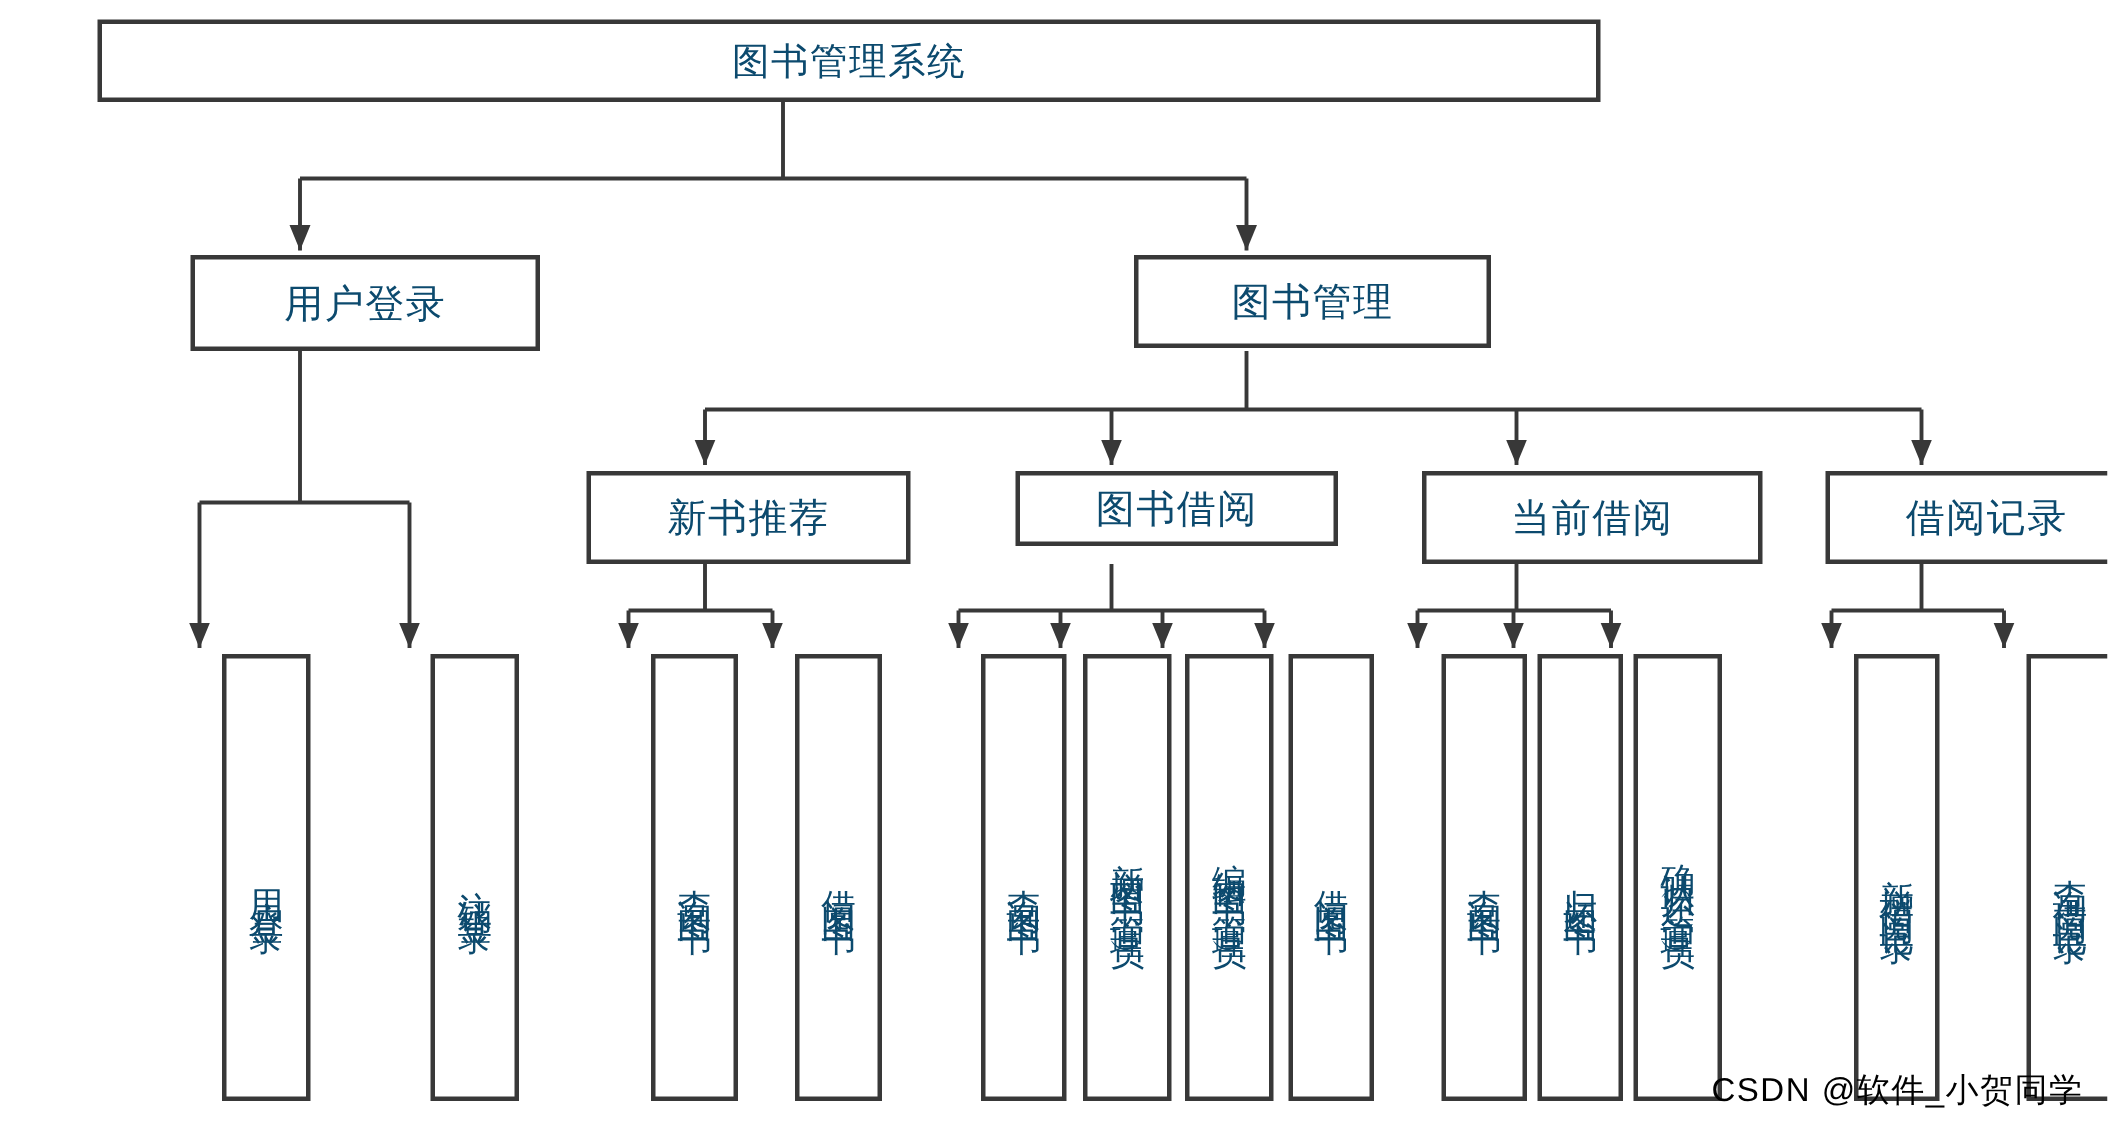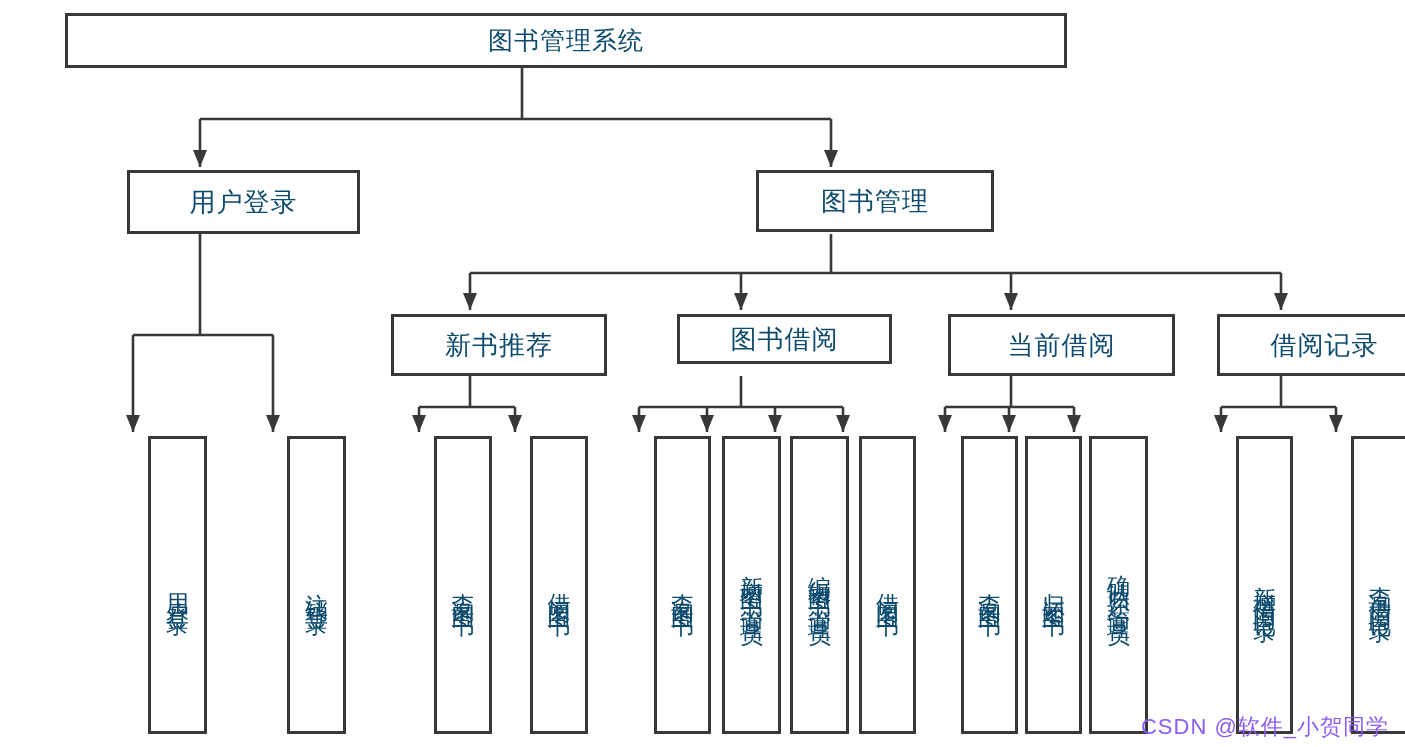--- a/index.html
+++ b/index.html
@@ -31,21 +31,21 @@
     font-size:23px;
     letter-spacing:7px;
     line-height:1;
     padding-top:7px; 
   }
   #watermark{
     position:absolute;
     right:16px;
     bottom:5px;
     font-size:22px;
-    color:#8b5cf6;
+    color:#000000;
     letter-spacing:1px;
     white-space:nowrap;
   }
 </style>
 </head>
 <body>
 
 <div id="canvas">
 
   <svg id="wires" viewBox="0 0 1405 747" xmlns="http://www.w3.org/2000/svg">

